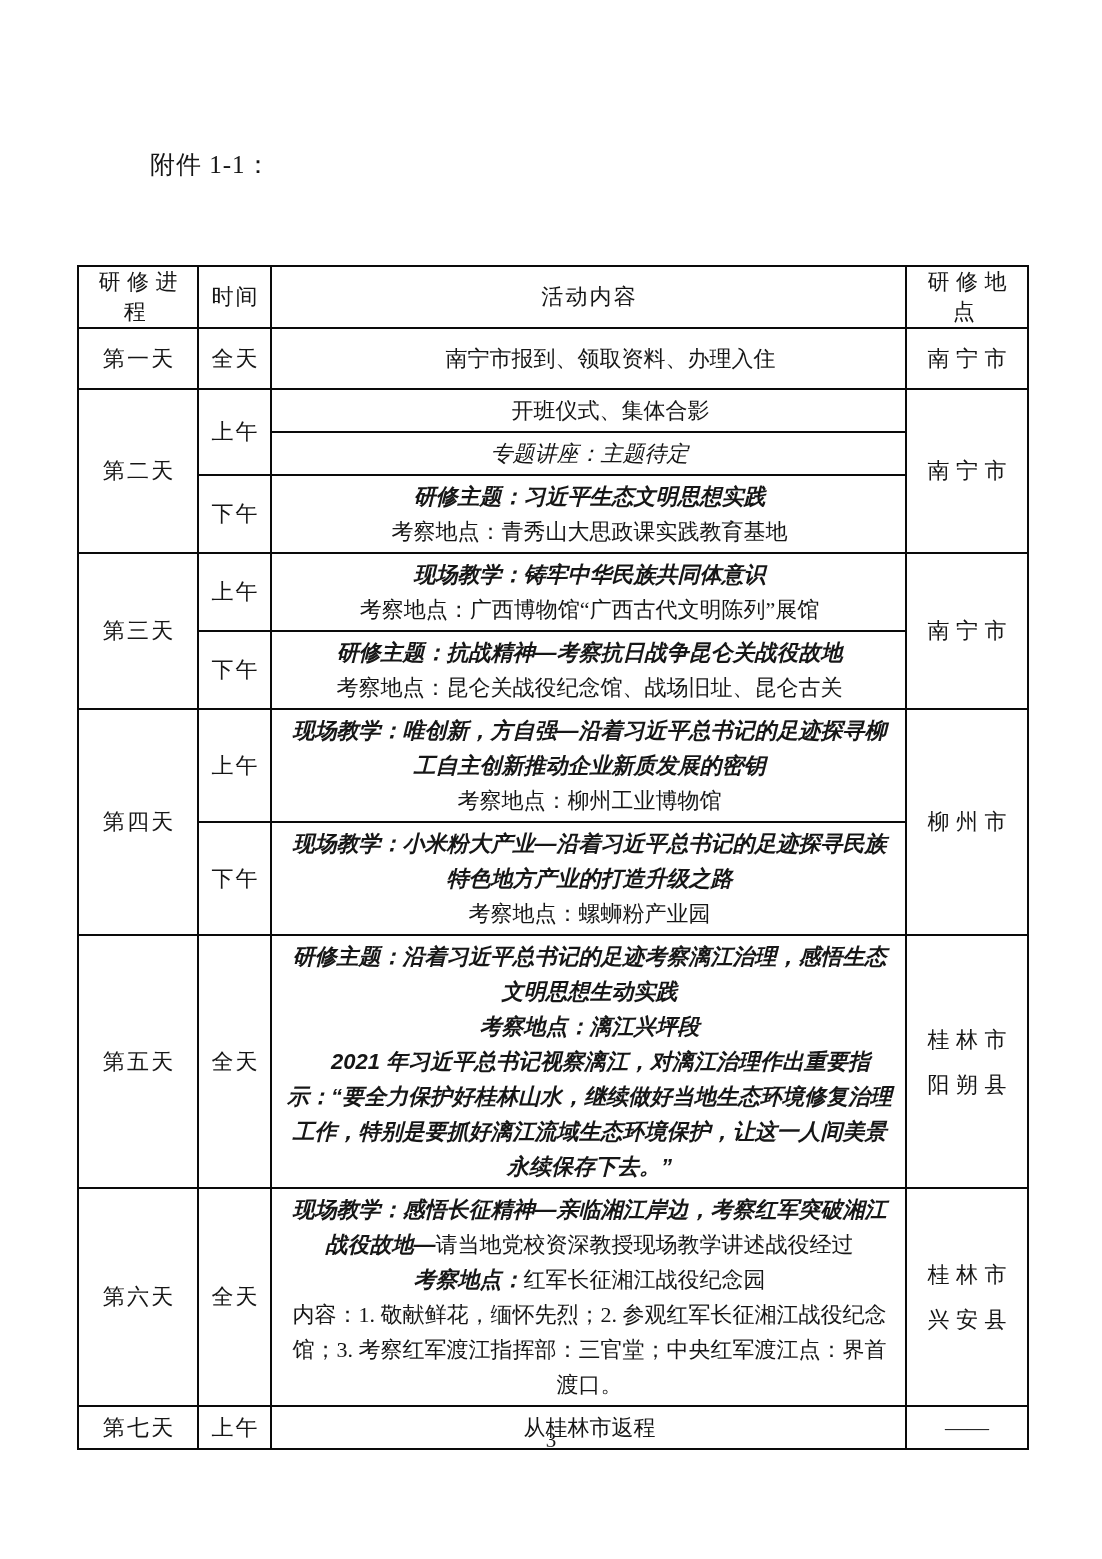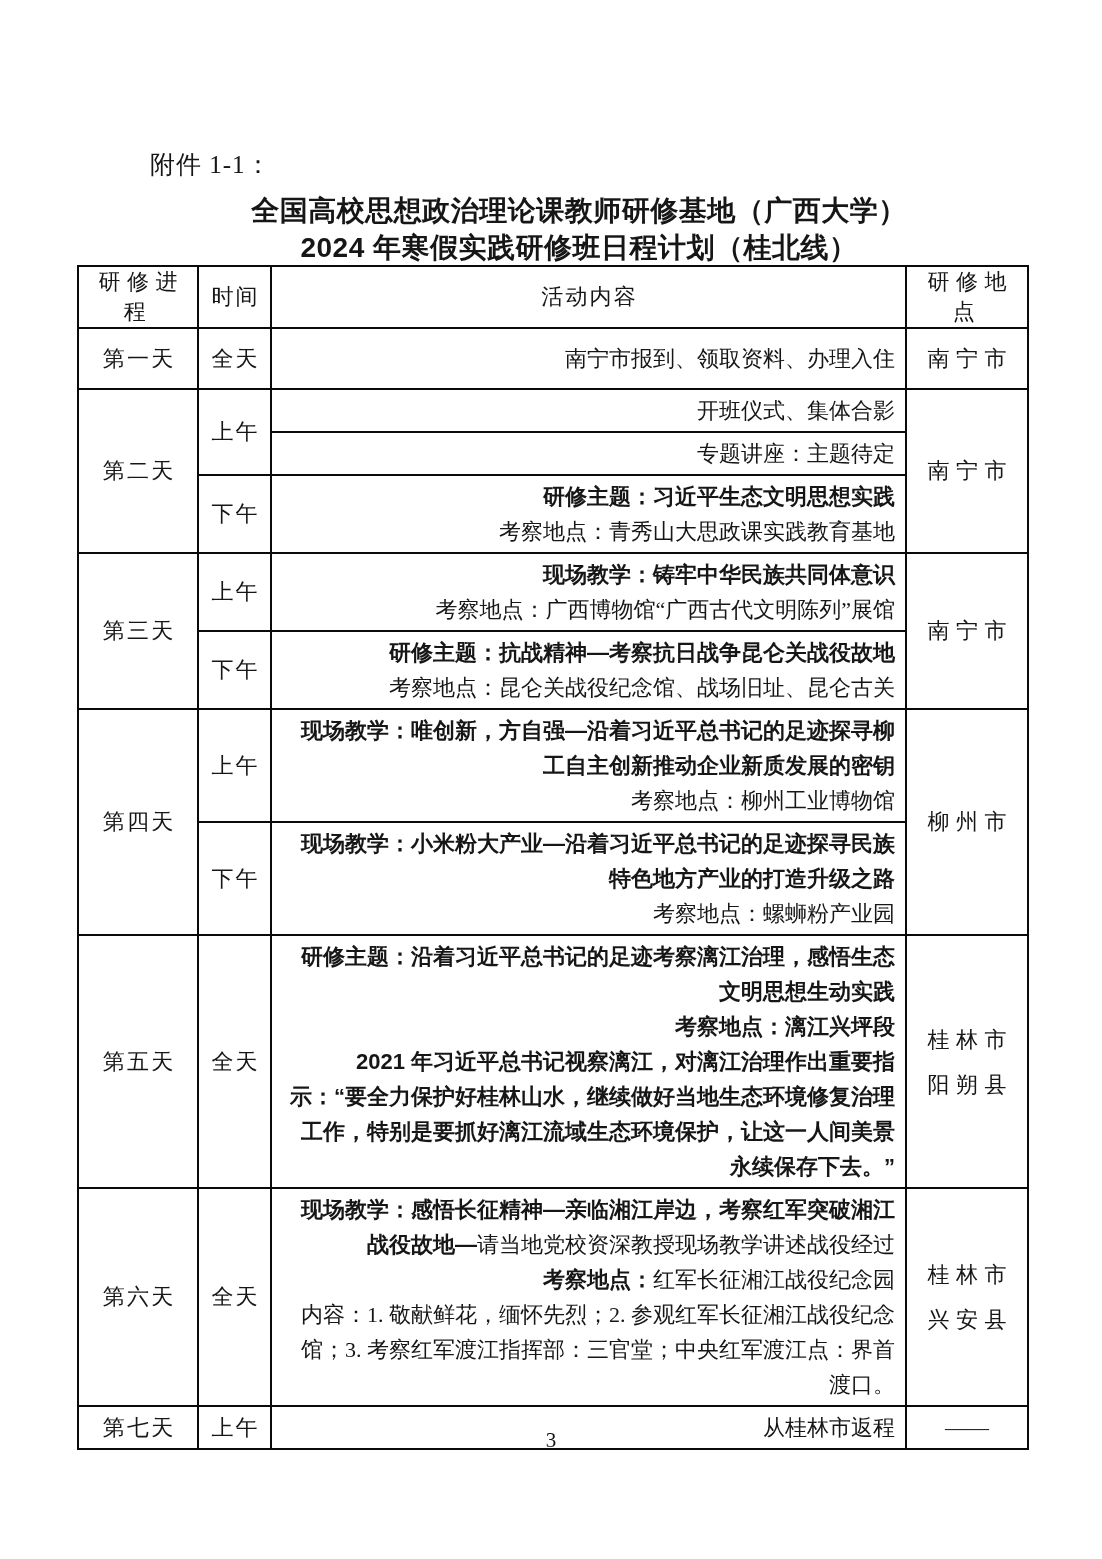--- a/index.html
+++ b/index.html
@@ -45,29 +45,30 @@
   }
   table.schedule th, table.schedule td {
     border: 2px solid #0a0a0a;
     vertical-align: middle;
     font-weight: normal;
   }
   .c-center { text-align: center; }
   .sp { letter-spacing: 0.30em; text-indent: 0.30em; }
   .sp-s { letter-spacing: 0.10em; text-indent: 0.10em; }
   td.c-act {
-    text-align: right;
+    text-align: center;
     padding: 3px 10px 3px 12px;
     line-height: 35px;
   }
   td.c-act p { margin: 0; }
   .ind { padding-left: 54px !important; }
   .hei {
     font-family: "Liberation Sans", "DejaVu Sans", sans-serif;
     font-weight: 700;
+    font-style: italic;
   }
   .lh34 { line-height: 34px; }
   .lh33 { line-height: 33px; }
   .q-indent { text-indent: 1em; }
   .loc2 { line-height: 45px; margin-top: 20px; }
   .footnote {
     position: absolute;
     left: 95px;
     top: 1363px;
     font-size: 23px;
@@ -95,24 +96,20 @@
   tr.r-d6     { height: 203px; }
   tr.r-d7     { height: 43px; margin-left: 17px; }
 </style>
 </head>
 <body>
 
 <div class="page">
 
   <div class="attachment">附件 1-1：</div>
 
-  <div class="title-block">
-    <div>全国高校思想政治理论课教师研修基地（广西大学）</div>
-    <div>2024 年寒假实践研修班日程计划（桂北线）</div>
-  </div>
 
   <table class="schedule">
     <colgroup>
       <col style="width:120px">
       <col style="width:73px">
       <col style="width:635px">
       <col style="width:122px">
     </colgroup>
 
     <tbody>

